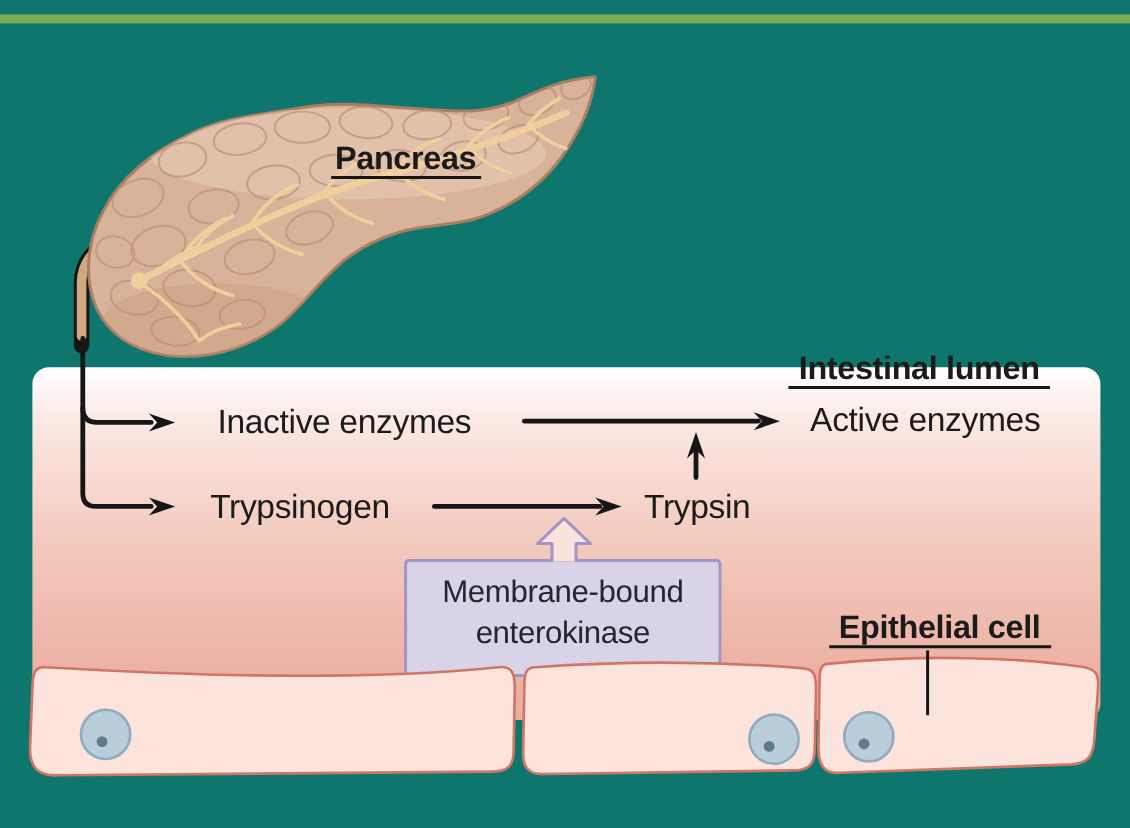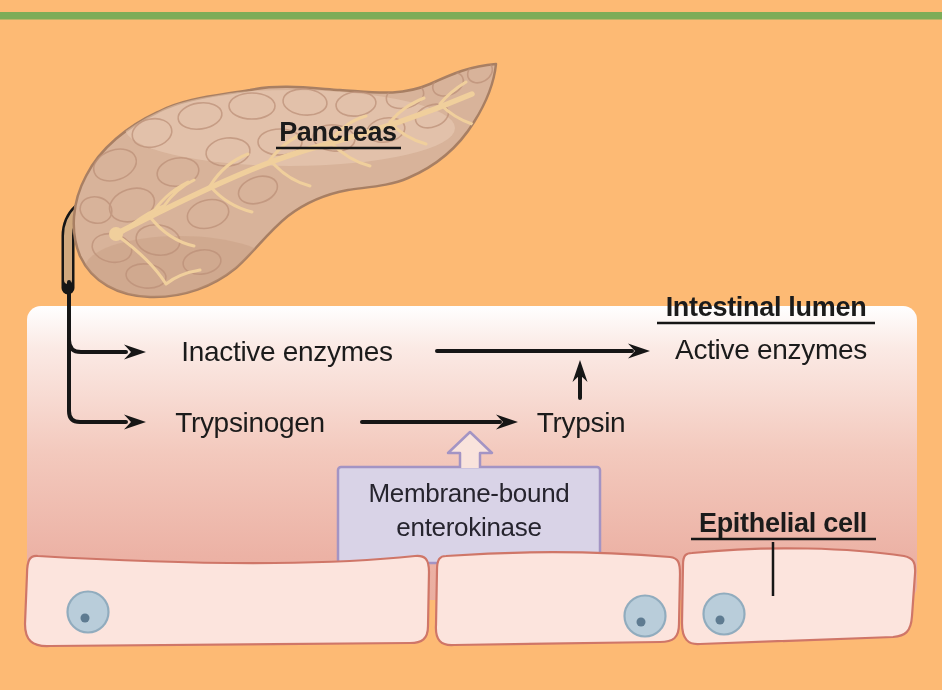--- a/index.html
+++ b/index.html
@@ -1,19 +1,19 @@
 <!DOCTYPE html>
 <html><head>
 <meta charset="utf-8">
 <style>
   html,body{margin:0;padding:0;background:#ffffff;}
   .stage{
     position:relative;
     width:942px;height:690px;
-    background:#fdba74;
+    background:#0f766e;
     overflow:hidden;
     font-family:"Liberation Sans", sans-serif;
     text-align:right;
   }
   svg text{
     font-family:"Liberation Sans", sans-serif;
     fill:#1b1b1b;
   }
   .lbl{font-size:28px;letter-spacing:-0.3px;}
   .lbl-bold{font-size:27px;font-weight:bold;letter-spacing:-0.3px;}

